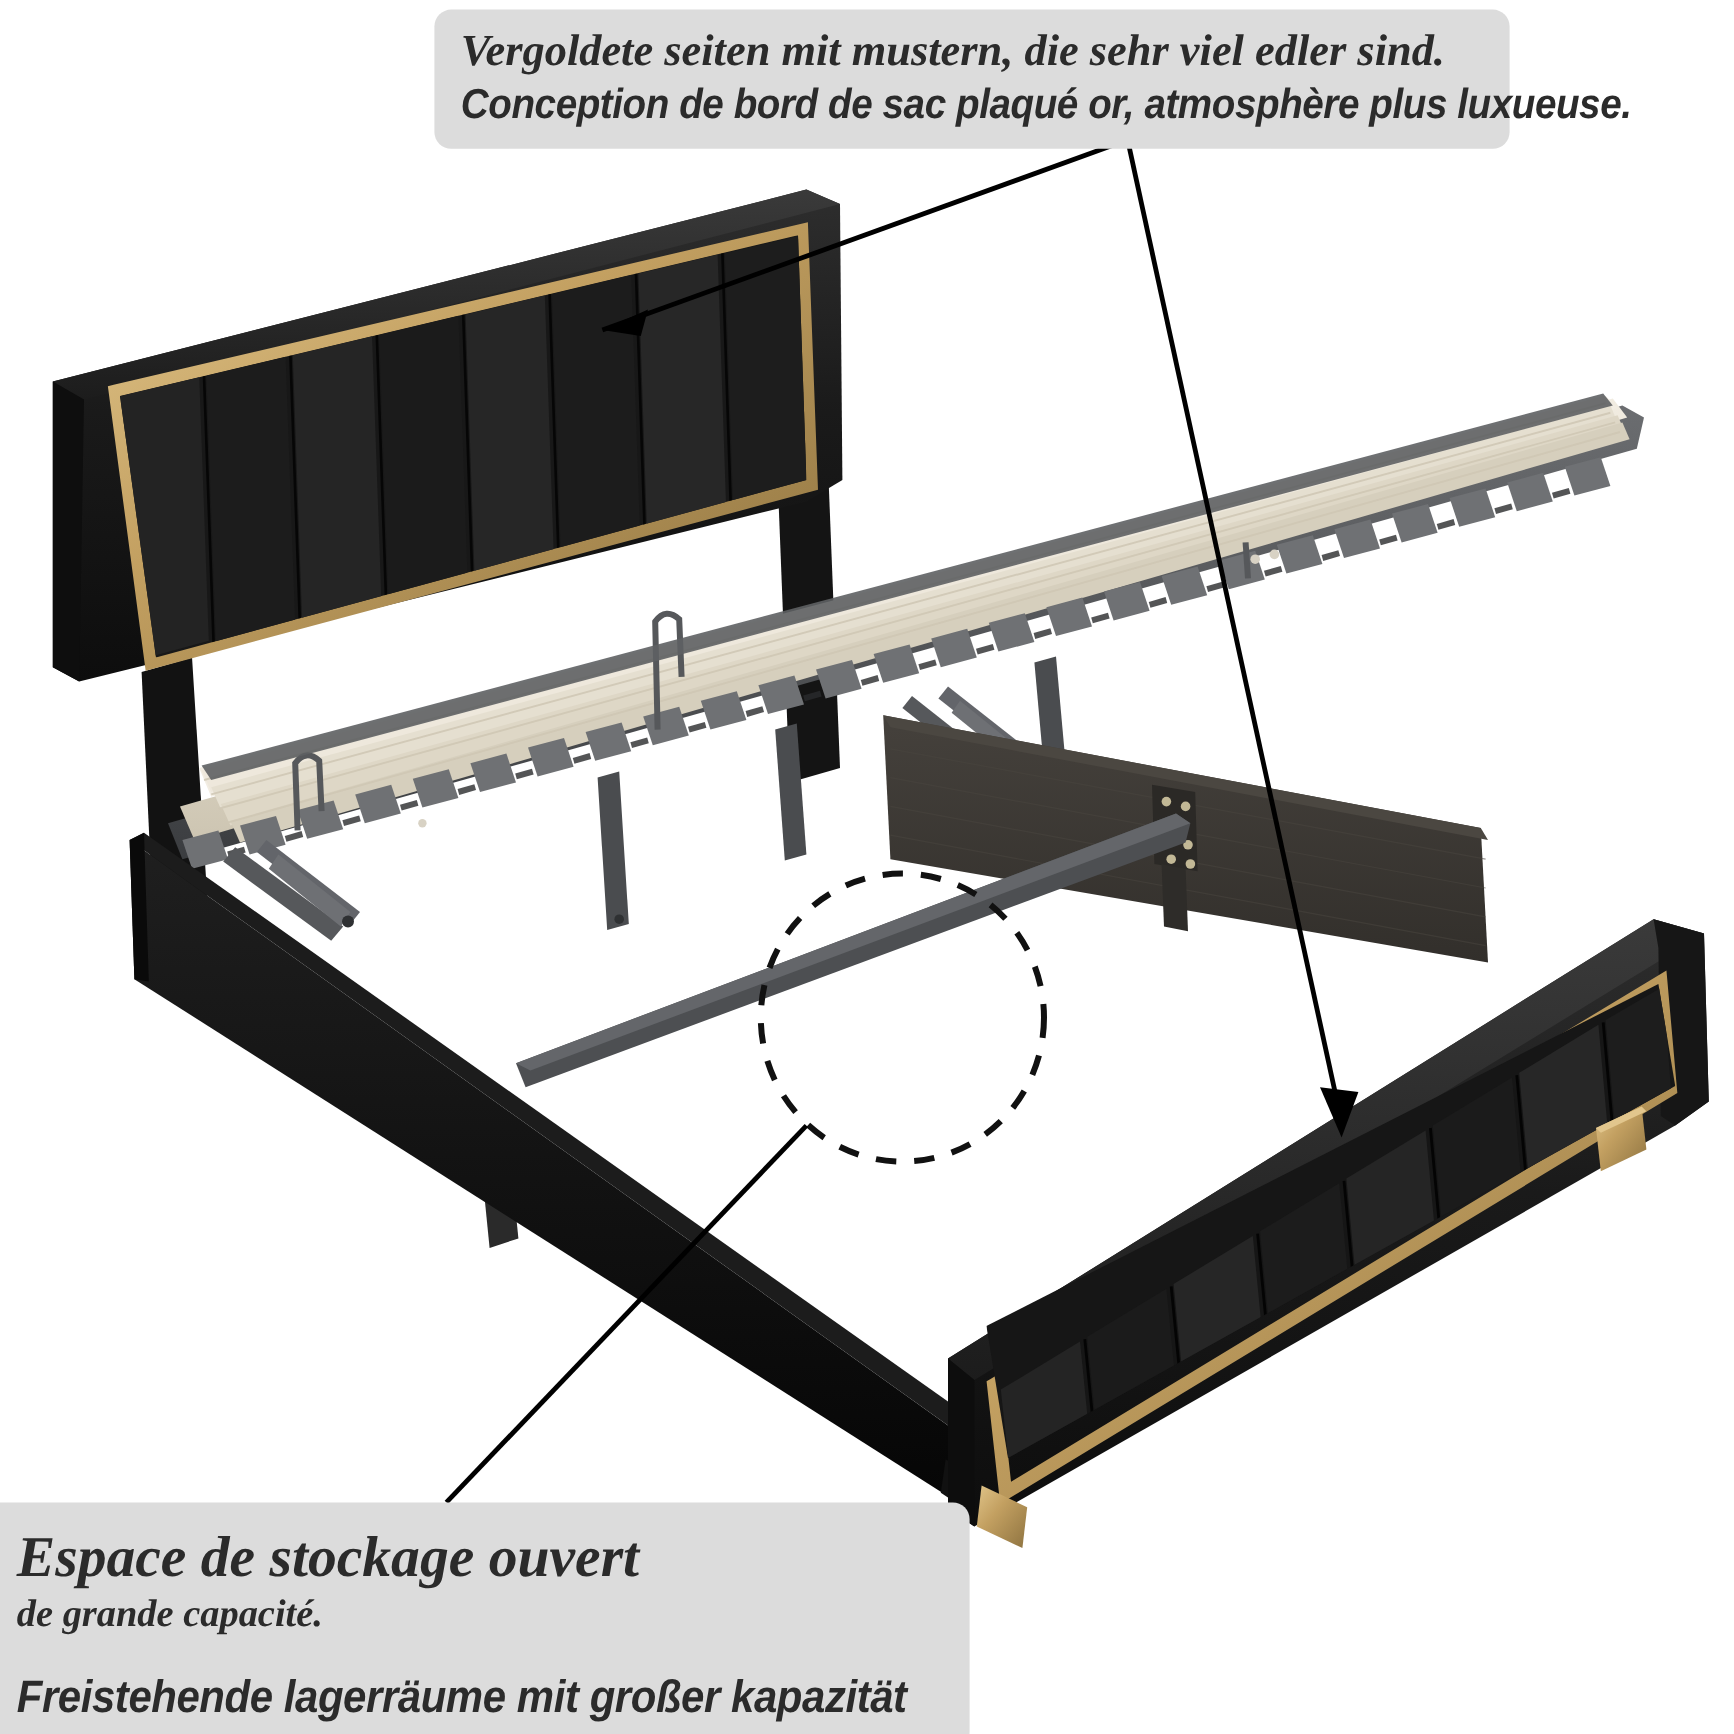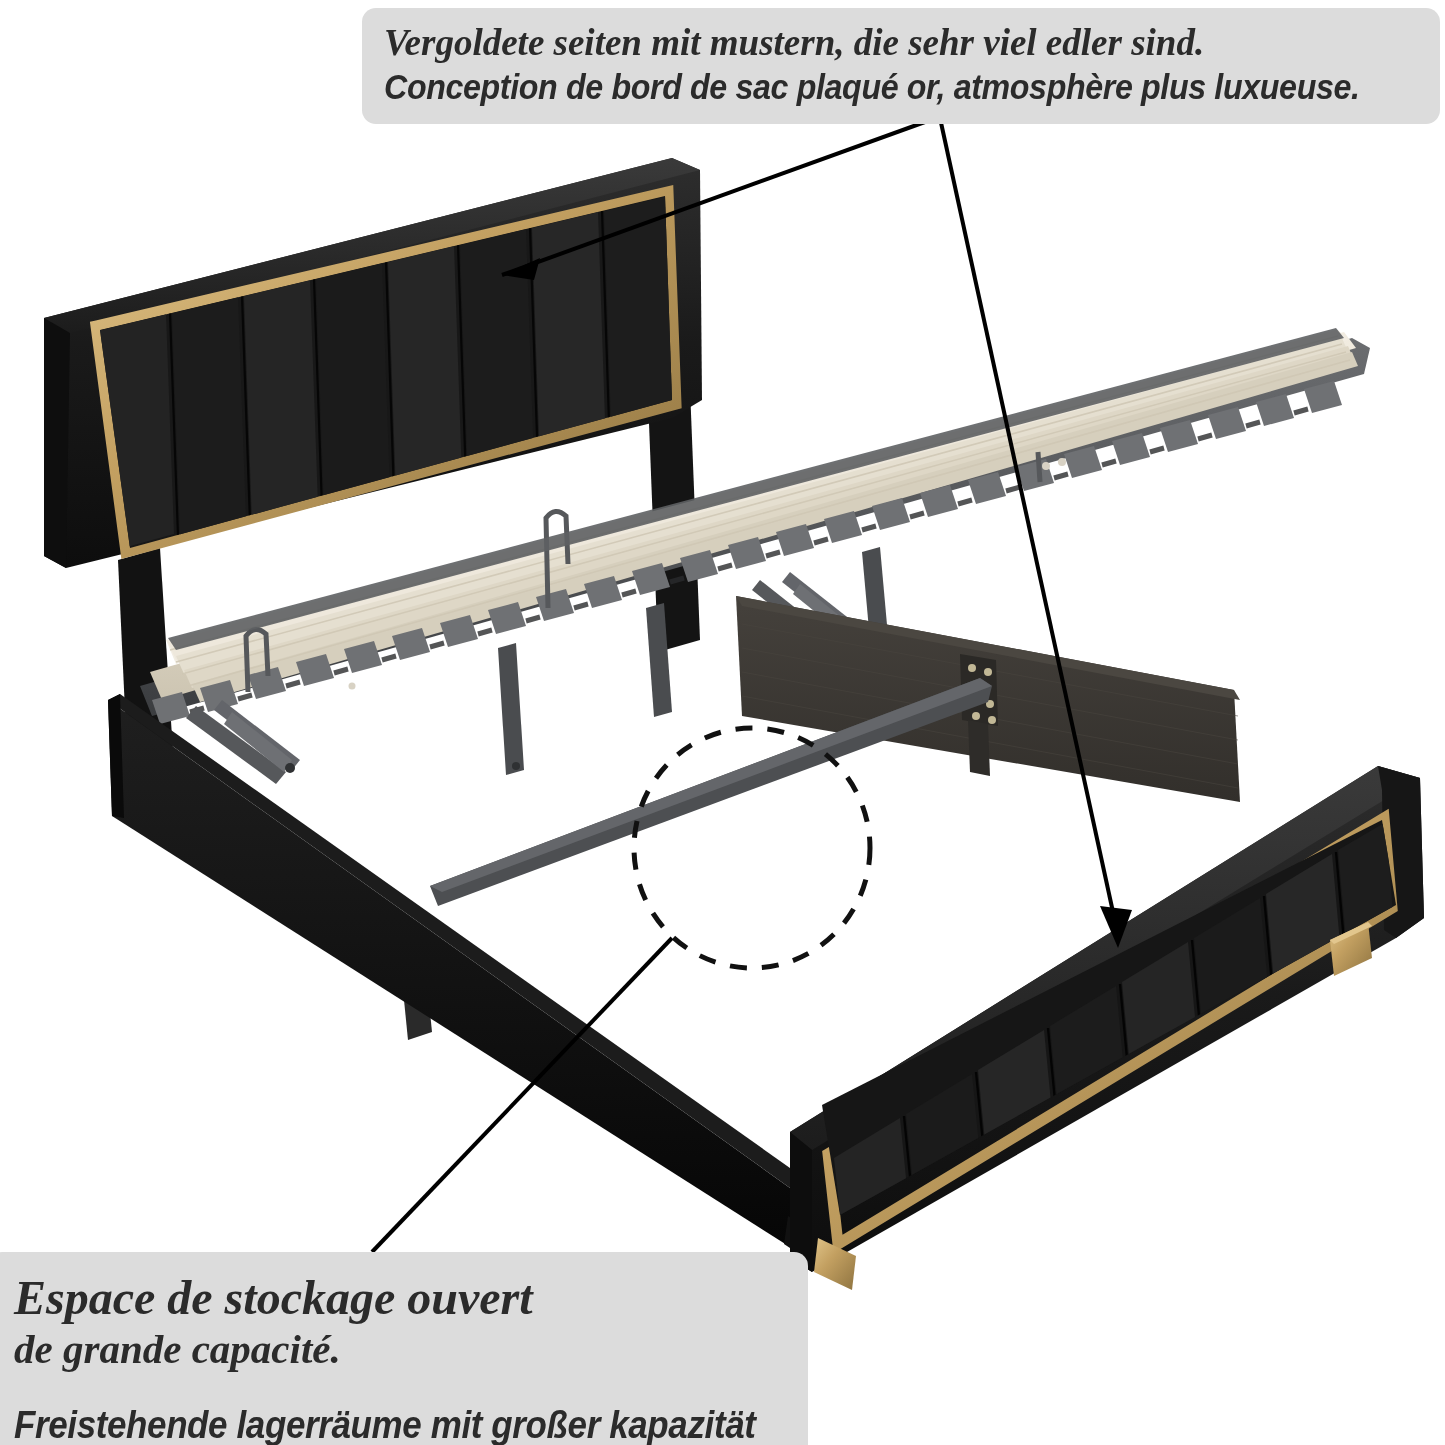--- a/index.html
+++ b/index.html
@@ -22,21 +22,21 @@
   
   .callout-box {
     position: absolute;
     background: #dcdcdc;
     border-radius: 14px;
     padding: 14px 22px 16px 22px;
     z-index: 30;
   }
   #callout-top {
     left: 362px; top: 8px;
-    width: 1078px;
+    width: 896px;
   }
   #callout-bottom {
     left: -12px; top: 1252px;
     width: 820px;
     padding: 18px 22px 20px 26px;
   }
   .line-serif {
     font-family: "Liberation Serif", serif;
     font-style: italic;
     font-weight: 700;
@@ -49,21 +49,21 @@
     font-weight: 700;
     color: #2b2b2b;
     letter-spacing: -0.4px;
     transform: scaleX(0.92);
     transform-origin: left center;
     white-space: nowrap;
   }
   #top-line-de { font-size: 37px; line-height: 1.12; }
   #top-line-fr { font-size: 35px; line-height: 1.18; margin-top: 3px; }
   #bot-line-fr1 { font-size: 48px; line-height: 1.17; }
-  #bot-line-fr2 { font-size: 41px; line-height: 1.17; }
+  #bot-line-fr2 { font-size: 32px; line-height: 1.17; }
   #bot-line-de  { font-size: 38px; line-height: 1.15; margin-top: 30px; }
 </style>
 </head>
 <body>
 
 <div id="stage">
 
   <svg id="product-svg" viewBox="0 0 1445 1445">
     <defs>
       <linearGradient id="gVelvetHead" x1="0" y1="0" x2="0" y2="1">

